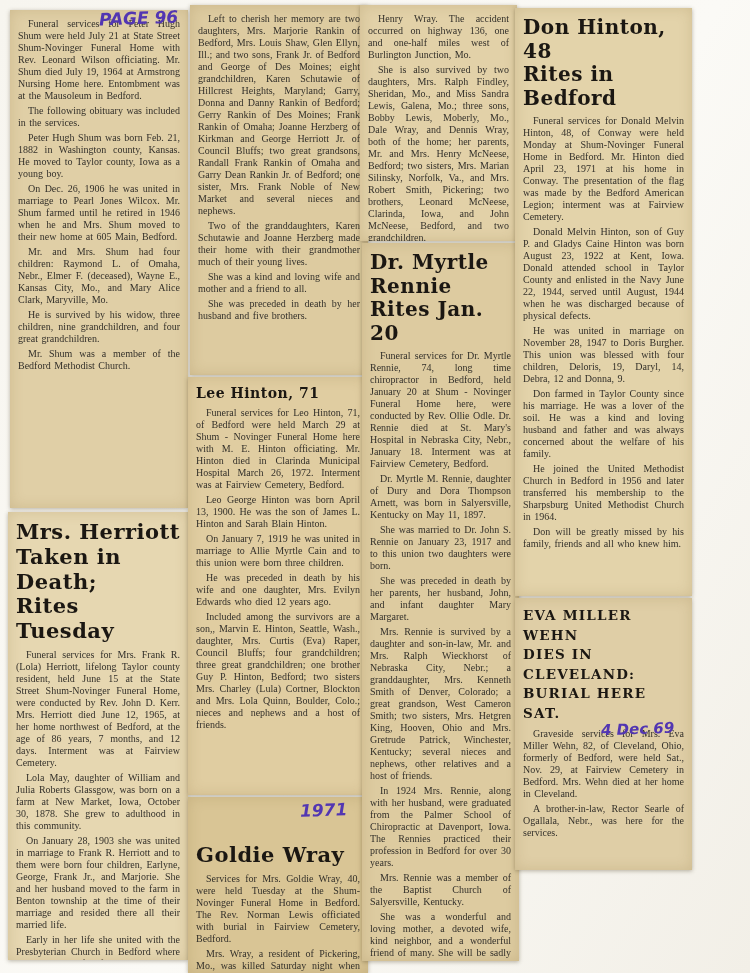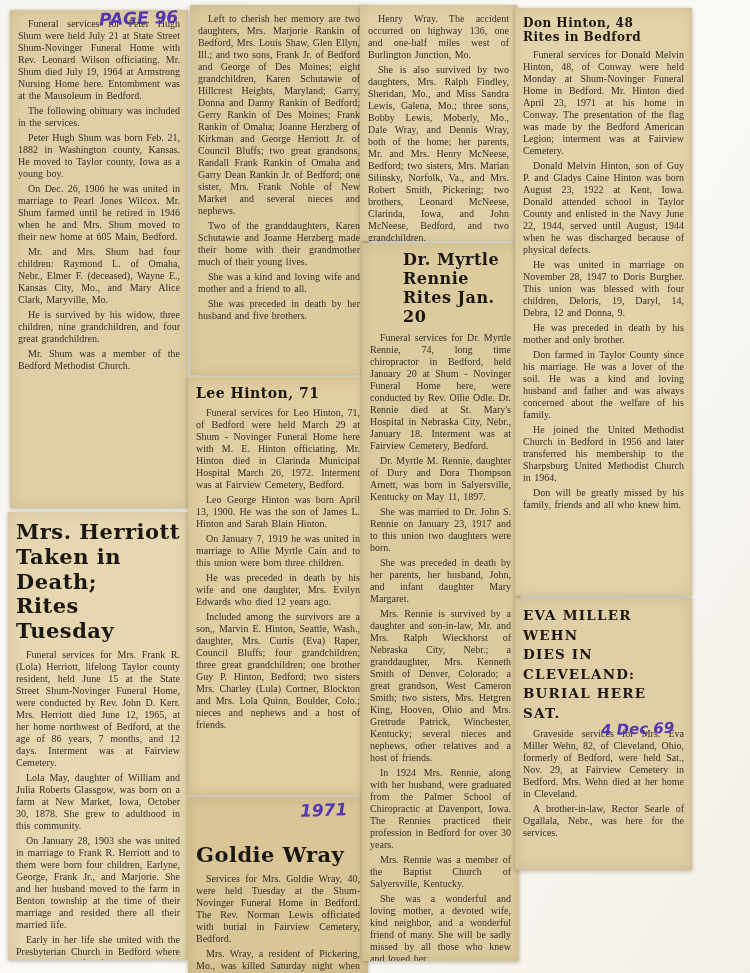--- a/index.html
+++ b/index.html
@@ -43,23 +43,23 @@
   #c-pete .headline{font-size:23px;}
   #c-herriott  {left:8px;  top:512px; width:180px;height:448px;background:#e6d7b1;}
   #c-herriott .headline{font-size:21px;}
   #c-herrcont  {left:190px;top:5px;   width:178px;height:370px;background:#ddcba0;}
   #c-lee       {left:188px;top:377px; width:180px;height:418px;background:#e0cda1;}
   #c-lee .headline{font-size:14px;}
   #c-goldie    {left:188px;top:797px; width:180px;height:176px;background:#d9c595;}
   #c-goldie .headline{font-size:21px;display:inline-block;margin-top:38px;}
   #c-wraycont  {left:360px;top:5px;   width:157px;height:236px;background:#e2d1a8;}
   #c-rennie    {left:362px;top:243px; width:157px;height:718px;background:#ddcba0;}
-  #c-rennie .headline{font-size:16px;margin-left:33px;}
+  #c-rennie .headline{font-size:20px;}
   #c-don       {left:515px;top:8px;   width:177px;height:588px;background:#e3d3aa;}
-  #c-don .headline{font-size:12px;}
+  #c-don .headline{font-size:20px;}
   #c-eva       {left:515px;top:598px; width:177px;height:272px;background:#dfcea6;}
   #c-eva .headline{font-size:13.5px;letter-spacing:1.2px;line-height:1.45;}
   
   .handwriting{
     position:absolute;
     font-family:"DejaVu Sans",sans-serif;
     font-style:italic;
     font-weight:bold;
     color:#5236b2;
     transform:rotate(-2deg);
@@ -149,21 +149,20 @@
       </div>
   </article>
 
   <article class="clipping" id="c-don">
     <h2 class="headline">Don Hinton, 48
 Rites in Bedford</h2>
     <div class="body">
         <p class="para">Funeral services for Donald Melvin Hinton, 48, of Conway were held Monday at Shum-Novinger Funeral Home in Bedford. Mr. Hinton died April 23, 1971 at his home in Conway. The presentation of the flag was made by the Bedford American Legion; interment was at Fairview Cemetery.</p>
         <p class="para">Donald Melvin Hinton, son of Guy P. and Gladys Caine Hinton was born August 23, 1922 at Kent, Iowa. Donald attended school in Taylor County and enlisted in the Navy June 22, 1944, served until August, 1944 when he was discharged because of physical defects.</p>
         <p class="para">He was united in marriage on November 28, 1947 to Doris Burgher. This union was blessed with four children, Deloris, 19, Daryl, 14, Debra, 12 and Donna, 9.</p>
-        <p class="para">He was preceded in death by his mother and only brother.</p>
         <p class="para">Don farmed in Taylor County since his marriage. He was a lover of the soil. He was a kind and loving husband and father and was always concerned about the welfare of his family.</p>
         <p class="para">He joined the United Methodist Church in Bedford in 1956 and later transferred his membership to the Sharpsburg United Methodist Church in 1964.</p>
         <p class="para">Don will be greatly missed by his family, friends and all who knew him.</p>
       </div>
   </article>
 
   <article class="clipping" id="c-eva">
     <h2 class="headline">EVA MILLER WEHN
 DIES IN CLEVELAND:
 BURIAL HERE SAT.</h2>

